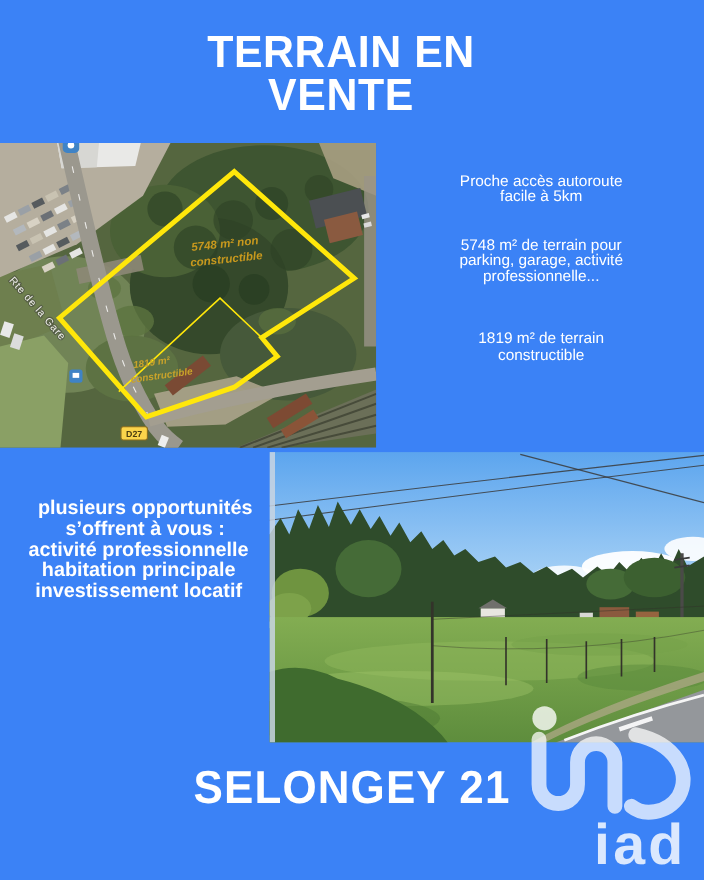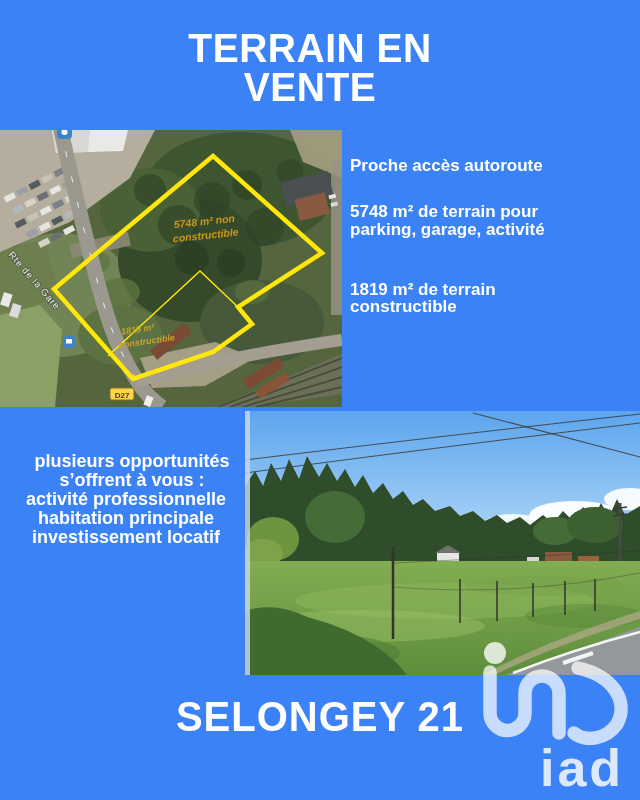--- a/index.html
+++ b/index.html
@@ -12,22 +12,22 @@
   .title{
     position:absolute;top:30px;left:140px;width:340px;margin:0;
     text-align:center;color:#ffffff;font-size:39px;font-weight:bold;
     line-height:0.95;letter-spacing:0.5px;transform:scaleY(1.05);
   }
   .title span{display:block;}
   .map-wrap{position:absolute;left:0;top:130px;width:342px;height:277px;}
   .map-wrap svg,.photo-wrap svg,.brand svg{display:block;}
   .right-col{
     position:absolute;left:350px;top:157px;width:284px;
-    color:#ffffff;font-weight:bold;
-    font-size:17px;line-height:1.02;
+    text-align:center;color:#ffffff;font-weight:normal;
+    font-size:14px;line-height:1.02;
   }
   .right-col p{margin:0;}
   .right-col p span{display:block;}
   .rc2{margin-top:29px !important;}
   .rc3{margin-top:43px !important;}
   .left-col{
     position:absolute;left:0;top:452px;width:252px;
     text-align:center;color:#ffffff;font-weight:bold;
     font-size:18px;line-height:1.05;
   }
@@ -170,24 +170,26 @@
       <g>
         <rect x="110" y="258" width="24" height="12" rx="2" fill="#fbd44b" stroke="#8a6d1f" stroke-width="1"></rect>
         <text x="122" y="267.5" text-anchor="middle" font-size="8" font-weight="bold" fill="#4a3c10" font-family="Liberation Sans, sans-serif">D27</text>
       </g>
     </svg>
   </div>
 
   <div class="right-col">
     <p>
       <span>Proche accès autoroute</span>
+      <span>facile à 5km</span>
     </p>
     <p class="rc2">
       <span>5748 m² de terrain pour</span>
       <span>parking, garage, activité</span>
+      <span>professionnelle...</span>
     </p>
     <p class="rc3">
       <span>1819 m² de terrain</span>
       <span>constructible</span>
     </p>
   </div>
 
   <div class="left-col">
     <p class="intro">
       <span>plusieurs opportunités</span>

